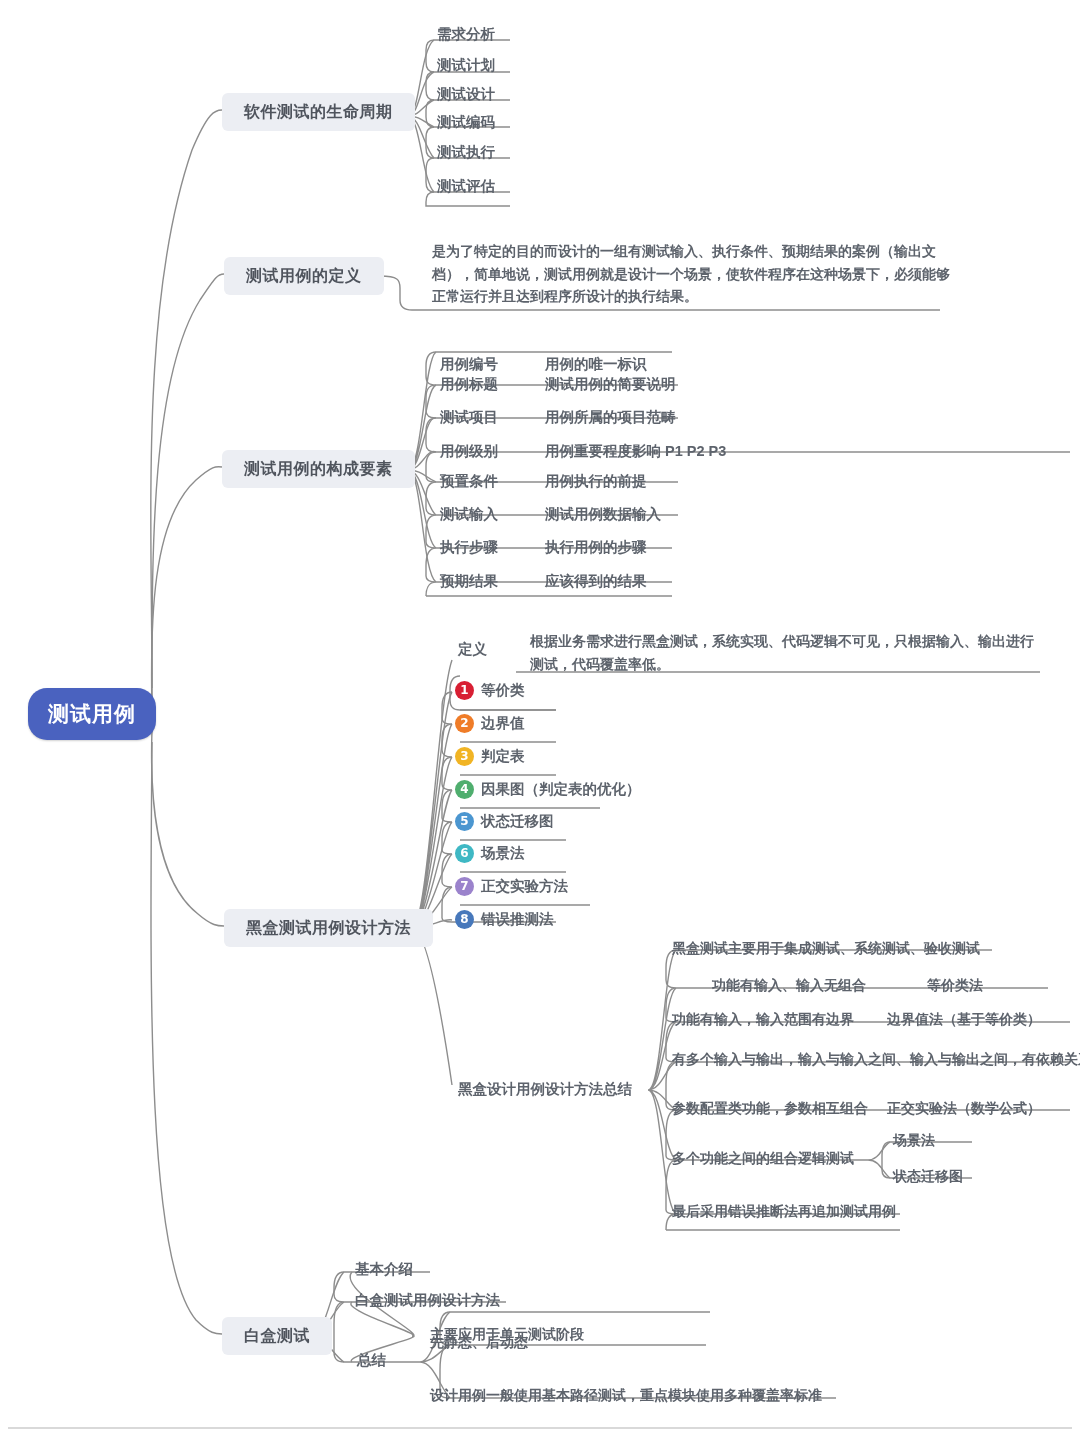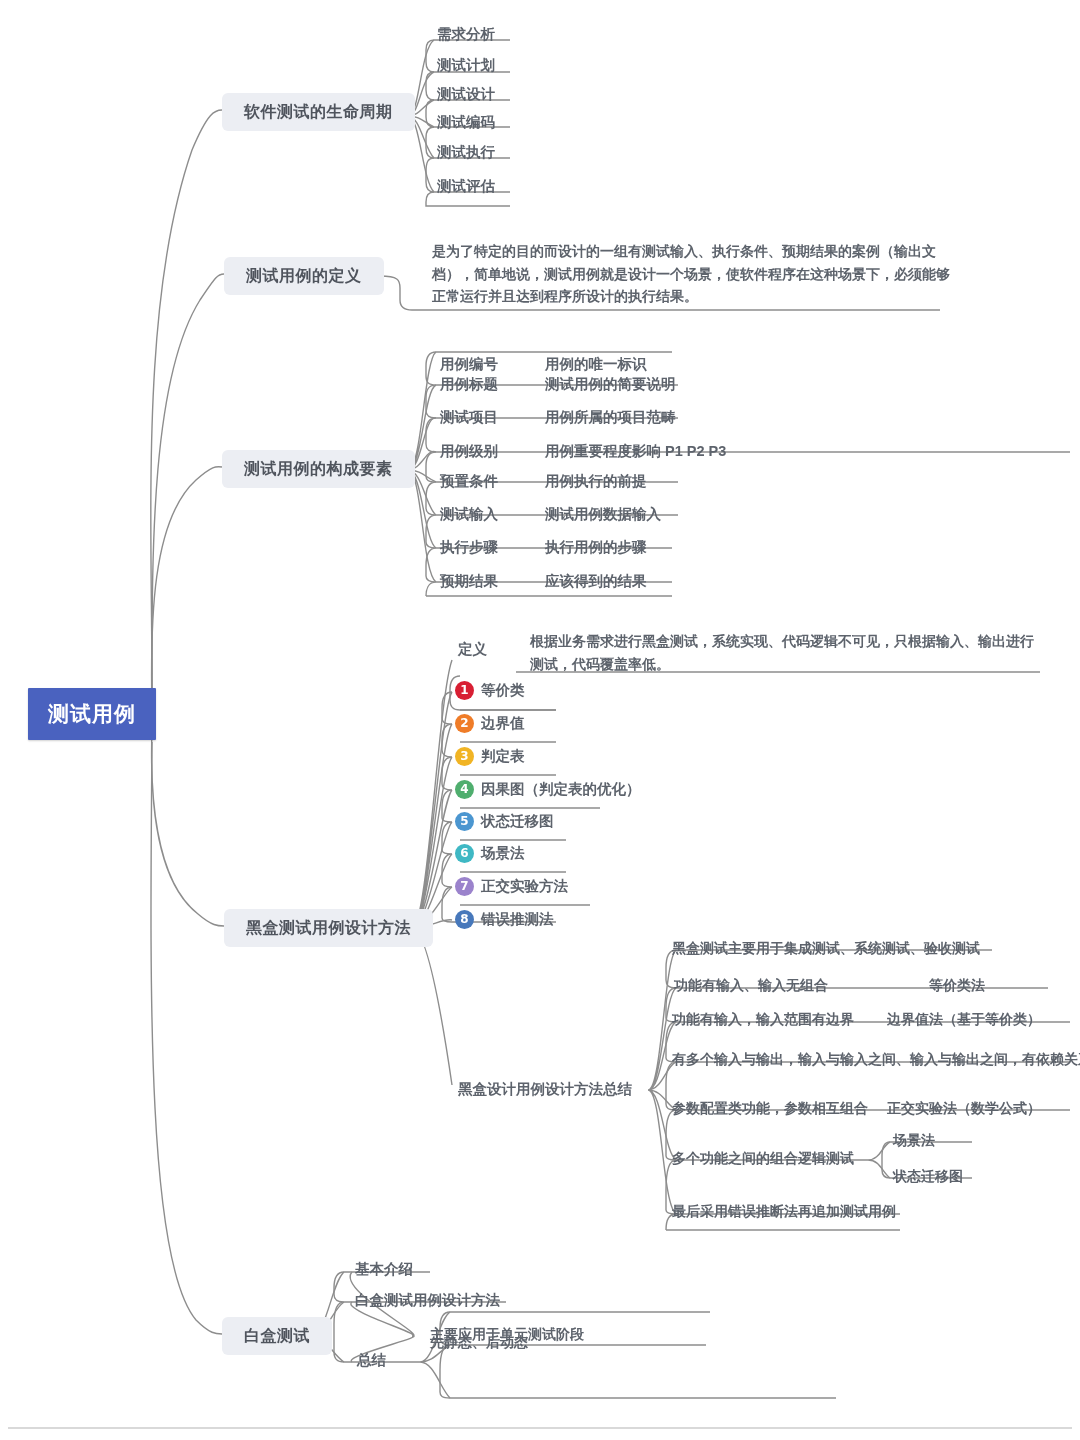--- a/index.html
+++ b/index.html
@@ -28,21 +28,21 @@
     position: absolute;
     white-space: nowrap;
     color: #5a5f68;
     line-height: 1.25;
   }
 
   
   .root {
     background: #4a62bf;
     color: #ffffff;
-    border-radius: 1px;
+    border-radius: 19px;
     font-size: 21px;
     font-weight: 700;
     letter-spacing: 1px;
     padding: 13px 20px;
     box-shadow: 0 1px 2px rgba(0,0,0,.18);
   }
 
   
   .lvl1 {
     background: #eceef3;
@@ -231,21 +231,21 @@
     <span>正交实验方法</span>
   </div>
   <div class="node badge-item" style="left:455px; top:910px;">
     <span class="badge" style="background: rgb(71, 120, 187);">8</span>
     <span>错误推测法</span>
   </div>
 
   <div class="node lvl2" style="left:458px; top:1080px;">黑盒设计用例设计方法总结</div>
 
   <div class="node lvl3" style="left:672px; top:940px;">黑盒测试主要用于集成测试、系统测试、验收测试</div>
-  <div class="node lvl3 pair2" style="left:674px; top:977px;gap:40px;">
+  <div class="node lvl3 pair2" style="left:712px; top:977px;">
     <span class="term">功能有输入、输入无组合</span>
     <span>等价类法</span>
   </div>
   <div class="node lvl3 pair2" style="left:672px; top:1011px;">
     <span class="term">功能有输入，输入范围有边界</span>
     <span>边界值法（基于等价类）</span>
   </div>
   <div class="node lvl3 clip" style="left:672px; top:1051px; width:408px;">有多个输入与输出，输入与输入之间、输入与输出之间，有依赖关系</div>
   <div class="node lvl3 pair2" style="left:672px; top:1100px;">
     <span class="term">参数配置类功能，参数相互组合</span>
@@ -255,15 +255,16 @@
   <div class="node lvl3" style="left:893px; top:1132px;">场景法</div>
   <div class="node lvl3" style="left:893px; top:1168px;">状态迁移图</div>
   <div class="node lvl3" style="left:672px; top:1203px;">最后采用错误推断法再追加测试用例</div>
 
   <div class="node lvl1" style="left:222px; top:1317px;">白盒测试</div>
   <div class="node lvl2" style="left:355px; top:1260px;">基本介绍</div>
   <div class="node lvl2" style="left:355px; top:1291px;">白盒测试用例设计方法</div>
   <div class="node lvl2" style="left:357px; top:1351px;">总结</div>
   <div class="node lvl3" style="left:430px; top:1302px;margin-top:24px;">主要应用于单元测试阶段</div>
   <div class="node lvl3" style="left:430px; top:1334px;">先静态、后动态</div>
+  <div class="node lvl3" style="left:430px; top:1387px;">设计用例一般使用基本路径测试，重点模块使用多种覆盖率标准</div>
 
   <div class="footer-rule"></div>
 </div>
 
 </body></html>

